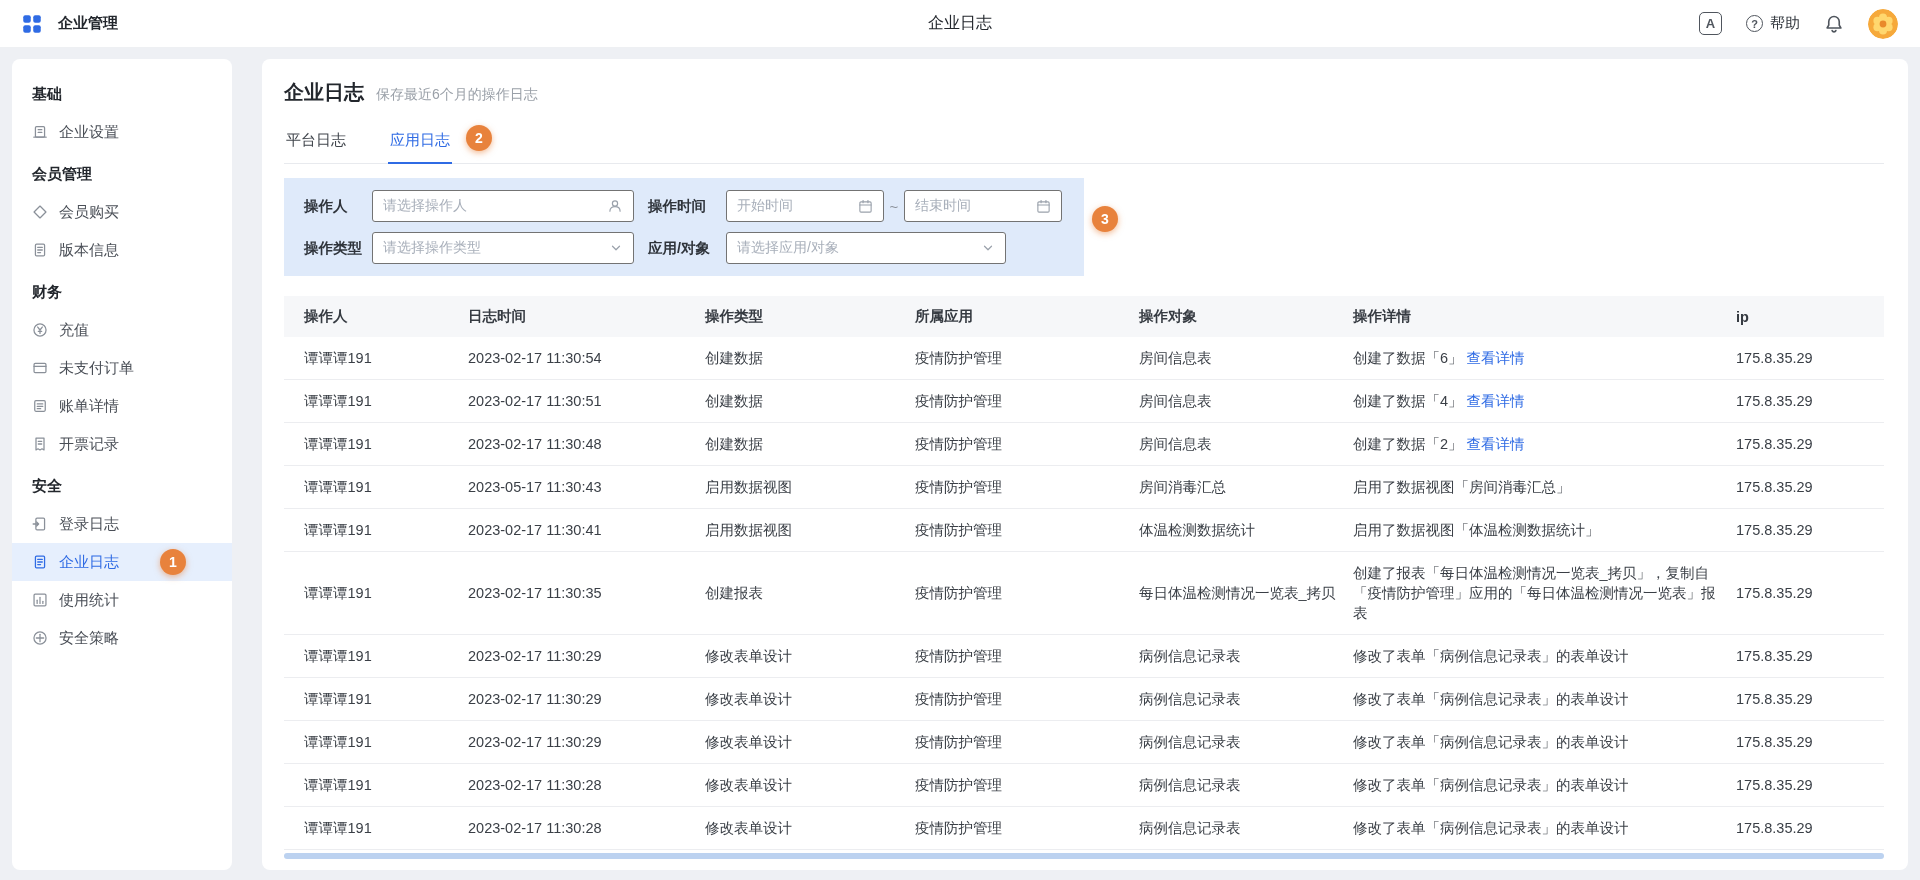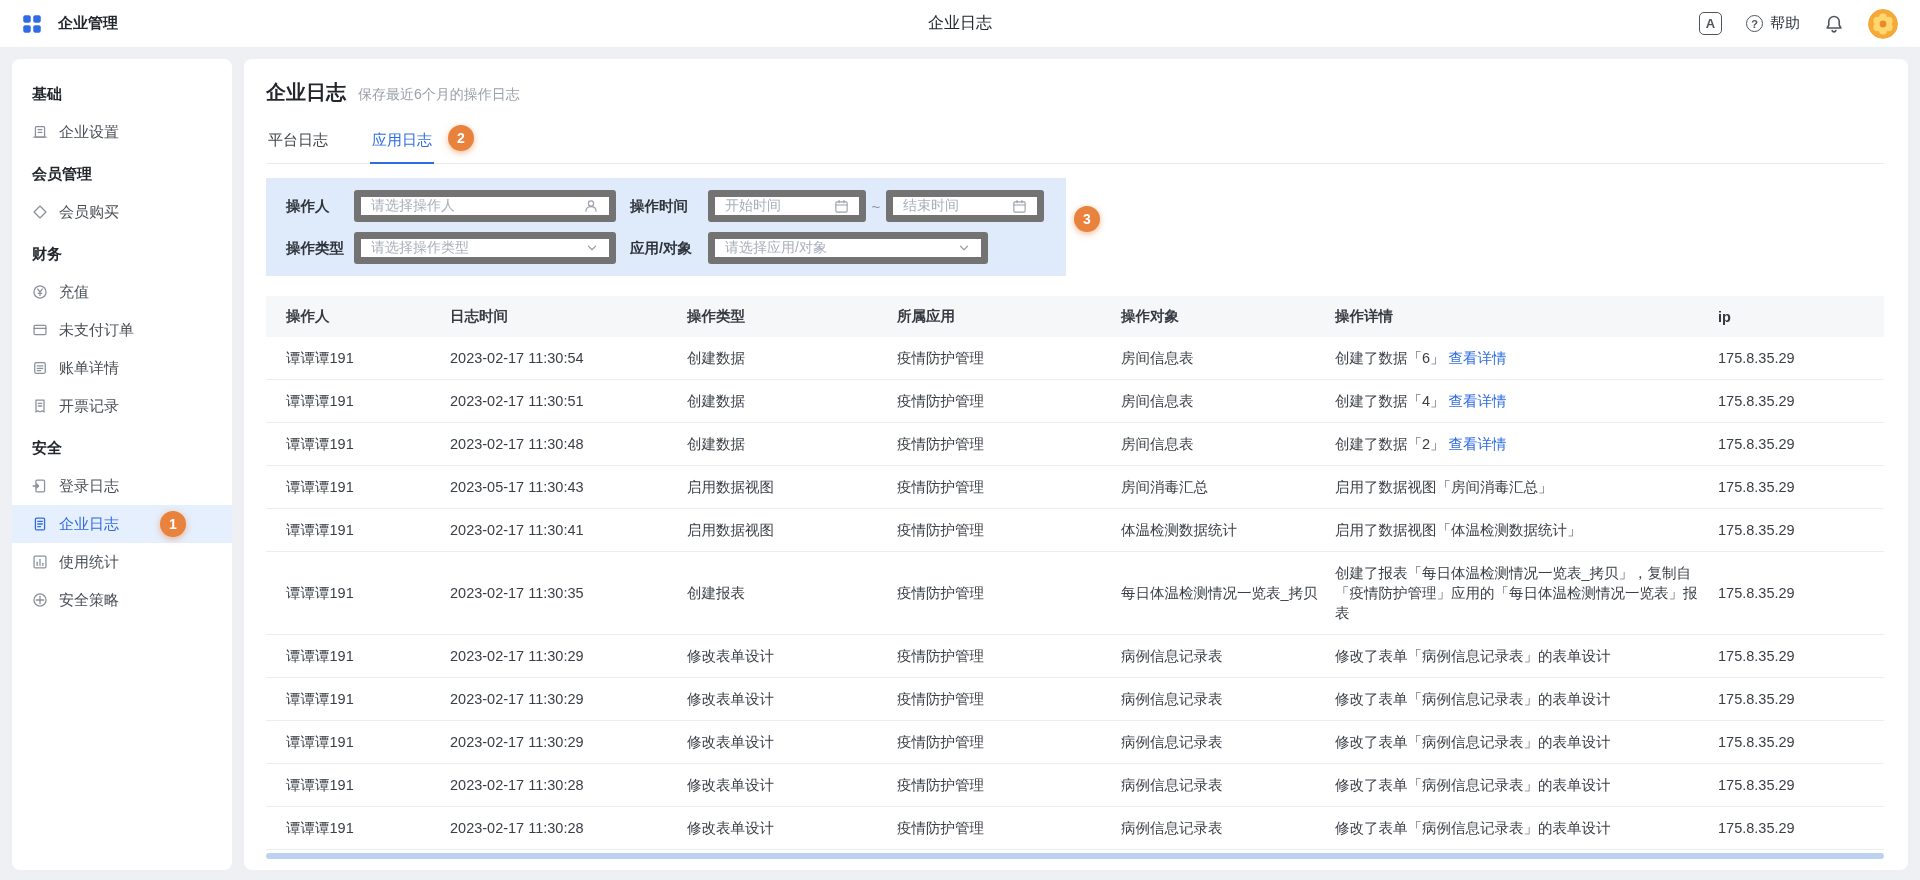--- a/index.html
+++ b/index.html
@@ -29,21 +29,21 @@
   .help-btn { display:flex; align-items:center; gap:7px; cursor:pointer; color:#33383f; }
   .q-icon {
     width:17px; height:17px; border:1.3px solid #4f555d; border-radius:50%;
     display:flex; align-items:center; justify-content:center;
     font-size:11px; font-weight:bold; color:#4f555d;
   }
   .icon-btn { cursor:pointer; display:flex; align-items:center; color:#4f555d; }
   .avatar { width:30px; height:30px; border-radius:50%; overflow:hidden; cursor:pointer; }
 
   
-  .layout { display:flex; gap:12px; padding:11px 12px 10px; height:832px; }
+  .layout { display:flex; gap:30px; padding:11px 12px 10px; height:832px; }
   .sidebar {
     width:220px; flex-shrink:0; background:#fff; border-radius:8px;
     padding:12px 0; overflow:hidden;
   }
   .section-title { padding:14px 20px 9px; font-weight:bold; font-size:15px; color:#23272d; }
   .side-item {
     height:38px; display:flex; align-items:center; gap:11px; padding:0 20px;
     font-size:15px; color:#4a4f57; cursor:pointer; position:relative;
   }
   .side-item svg { color:#8a9099; flex-shrink:0; }
@@ -80,21 +80,21 @@
   
   .filter-zone { display:flex; align-items:flex-start; padding-top:14px; position:relative; }
   .filter-panel {
     width:800px; background:#dfeafa; padding:12px 0;
     display:flex; flex-direction:column; gap:10px;
   }
   .f-row { display:flex; align-items:center; }
   .f-label { width:88px; padding-left:20px; font-size:14.5px; font-weight:bold; color:#2f343b; flex-shrink:0; }
   .f-label2 { width:92px; padding-left:14px; }
   .f-input {
-    height:32px; background:#fff; border:7px solid #737373; border-radius:3px;
+    height:32px; background:#fff; border:1px solid #737373; border-radius:3px;
     display:flex; align-items:center; justify-content:space-between;
     padding:0 10px; font-size:14px; cursor:pointer;
   }
   .f-input .ph { color:#a8afba; white-space:nowrap; overflow:hidden; }
   .f-input svg { color:#9aa1ab; flex-shrink:0; margin-left:8px; }
   .w262 { width:262px; } .w252 { width:280px; } .w158 { width:158px; }
   .tilde { width:20px; text-align:center; color:#8a9099; }
   .actions { margin-left:auto; display:flex; gap:16px; position:relative; padding-top:12px; }
   .btn-primary {
     height:34px; padding:0 17px; background:#2f6be4; color:#fff; border:none;
@@ -182,20 +182,29 @@
           </svg>
           <span>企业设置</span>
         </div>
         <div class="section-title">会员管理</div>
         <div class="side-item">
           <svg width="16" height="16" viewBox="0 0 14 14" fill="none" stroke="currentColor" stroke-width="1.1" stroke-linecap="round" stroke-linejoin="round">
             <path d="M7 1.8 12.2 7 7 12.2 1.8 7Z"></path>
           </svg>
           <span>会员购买</span>
         </div>
+        <div class="side-item">
+          <svg width="16" height="16" viewBox="0 0 14 14" fill="none" stroke="currentColor" stroke-width="1.1" stroke-linecap="round" stroke-linejoin="round">
+            <rect x="3" y="1.8" width="8" height="10.4" rx="1"></rect>
+            <line x1="5" y1="4.8" x2="9" y2="4.8"></line>
+            <line x1="5" y1="7" x2="9" y2="7"></line>
+            <line x1="5" y1="9.2" x2="7.5" y2="9.2"></line>
+          </svg>
+          <span>版本信息</span>
+        </div>
         <div class="section-title">财务</div>
         <div class="side-item">
           <svg width="16" height="16" viewBox="0 0 14 14" fill="none" stroke="currentColor" stroke-width="1.1" stroke-linecap="round" stroke-linejoin="round">
             <circle cx="7" cy="7" r="5.3"></circle>
             <path d="M5 4.4 7 7l2-2.6M7 7v3M5.5 8.2h3"></path>
           </svg>
           <span>充值</span>
         </div>
         <div class="side-item">
           <svg width="16" height="16" viewBox="0 0 14 14" fill="none" stroke="currentColor" stroke-width="1.1" stroke-linecap="round" stroke-linejoin="round">

